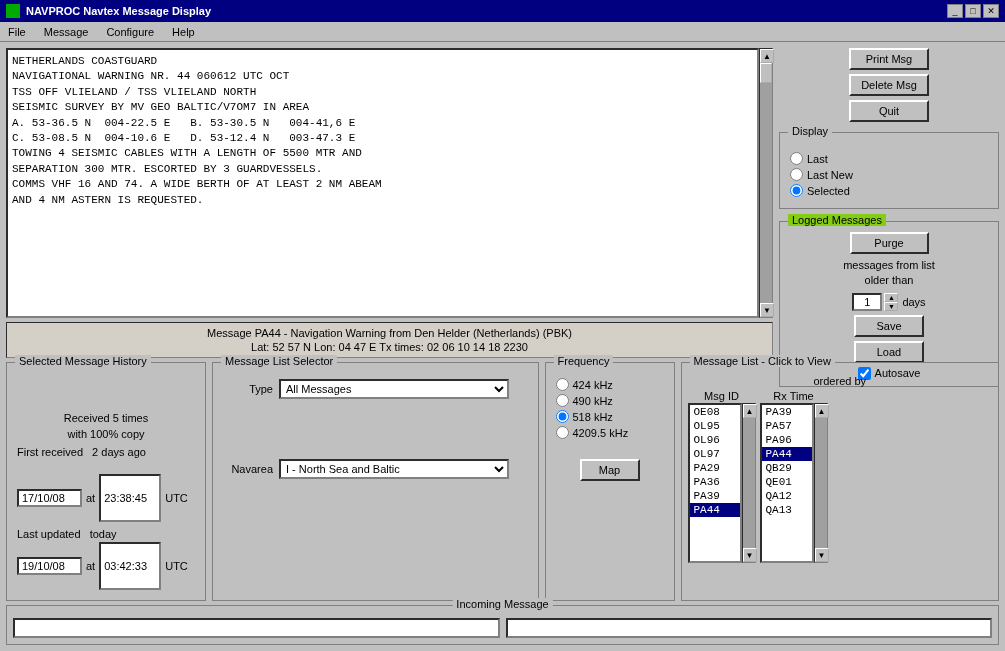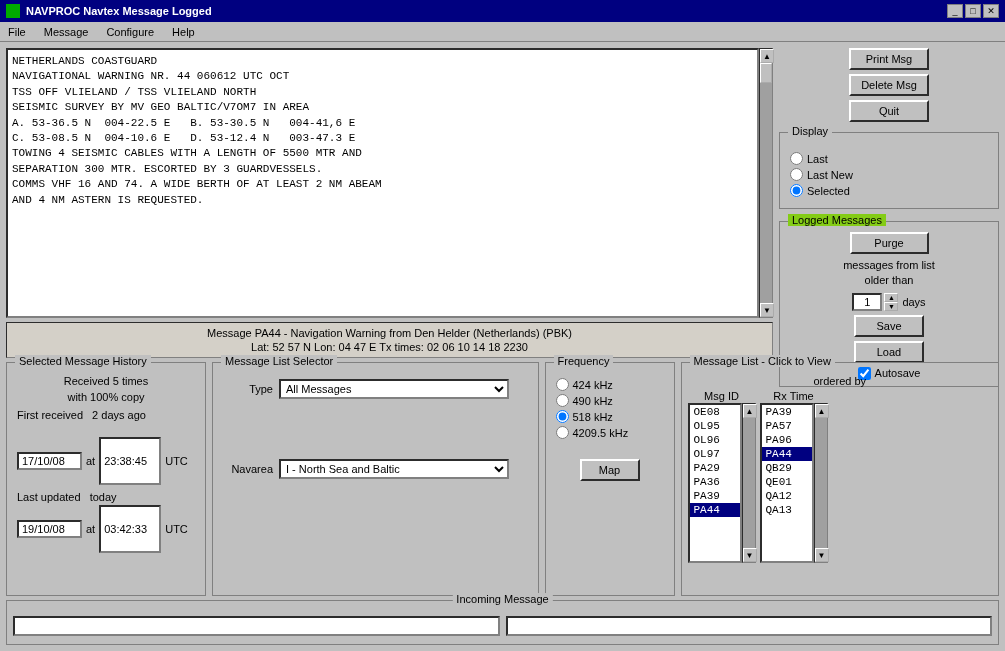--- a/index.html
+++ b/index.html
@@ -347,21 +347,21 @@
       background: #c0c0c0;
       border: 1px outset #ffffff;
     }
   </style>
 </head>
 <body>
 
 <div class="title-bar">
   <div class="title-bar-left">
     <span class="title-bar-icon"></span>
-    <span>NAVPROC Navtex Message Logged</span>
+    <span>NAVPROC Navtex Message Display</span>
   </div>
   <div class="title-bar-controls">
     <div class="title-bar-btn">_</div>
     <div class="title-bar-btn">□</div>
     <div class="title-bar-btn">✕</div>
   </div>
 </div>
 
 <div class="menu-bar">
   <span class="menu-item">File</span>
@@ -451,21 +451,21 @@
           <label for="autosave">Autosave</label>
         </div>
       </div>
     </div>
   </div>
 
   <div class="bottom-section">
 
     <div class="history-group">
       <span class="group-label">Selected Message History</span>
-      <div style="text-align:center; margin-bottom:4px;">
+      <div style="text-align:center; margin-bottom:4px;margin-top:37px;">
         <span>Received</span>
         <span>5 times</span>
       </div>
       <div style="text-align:center; margin-bottom:6px;">
         <span>with 100% copy</span>
       </div>
       <div style="margin-bottom:16px;">
         <span>First received</span>
         <span style="margin-left:6px;">2 days ago</span>
       </div>

